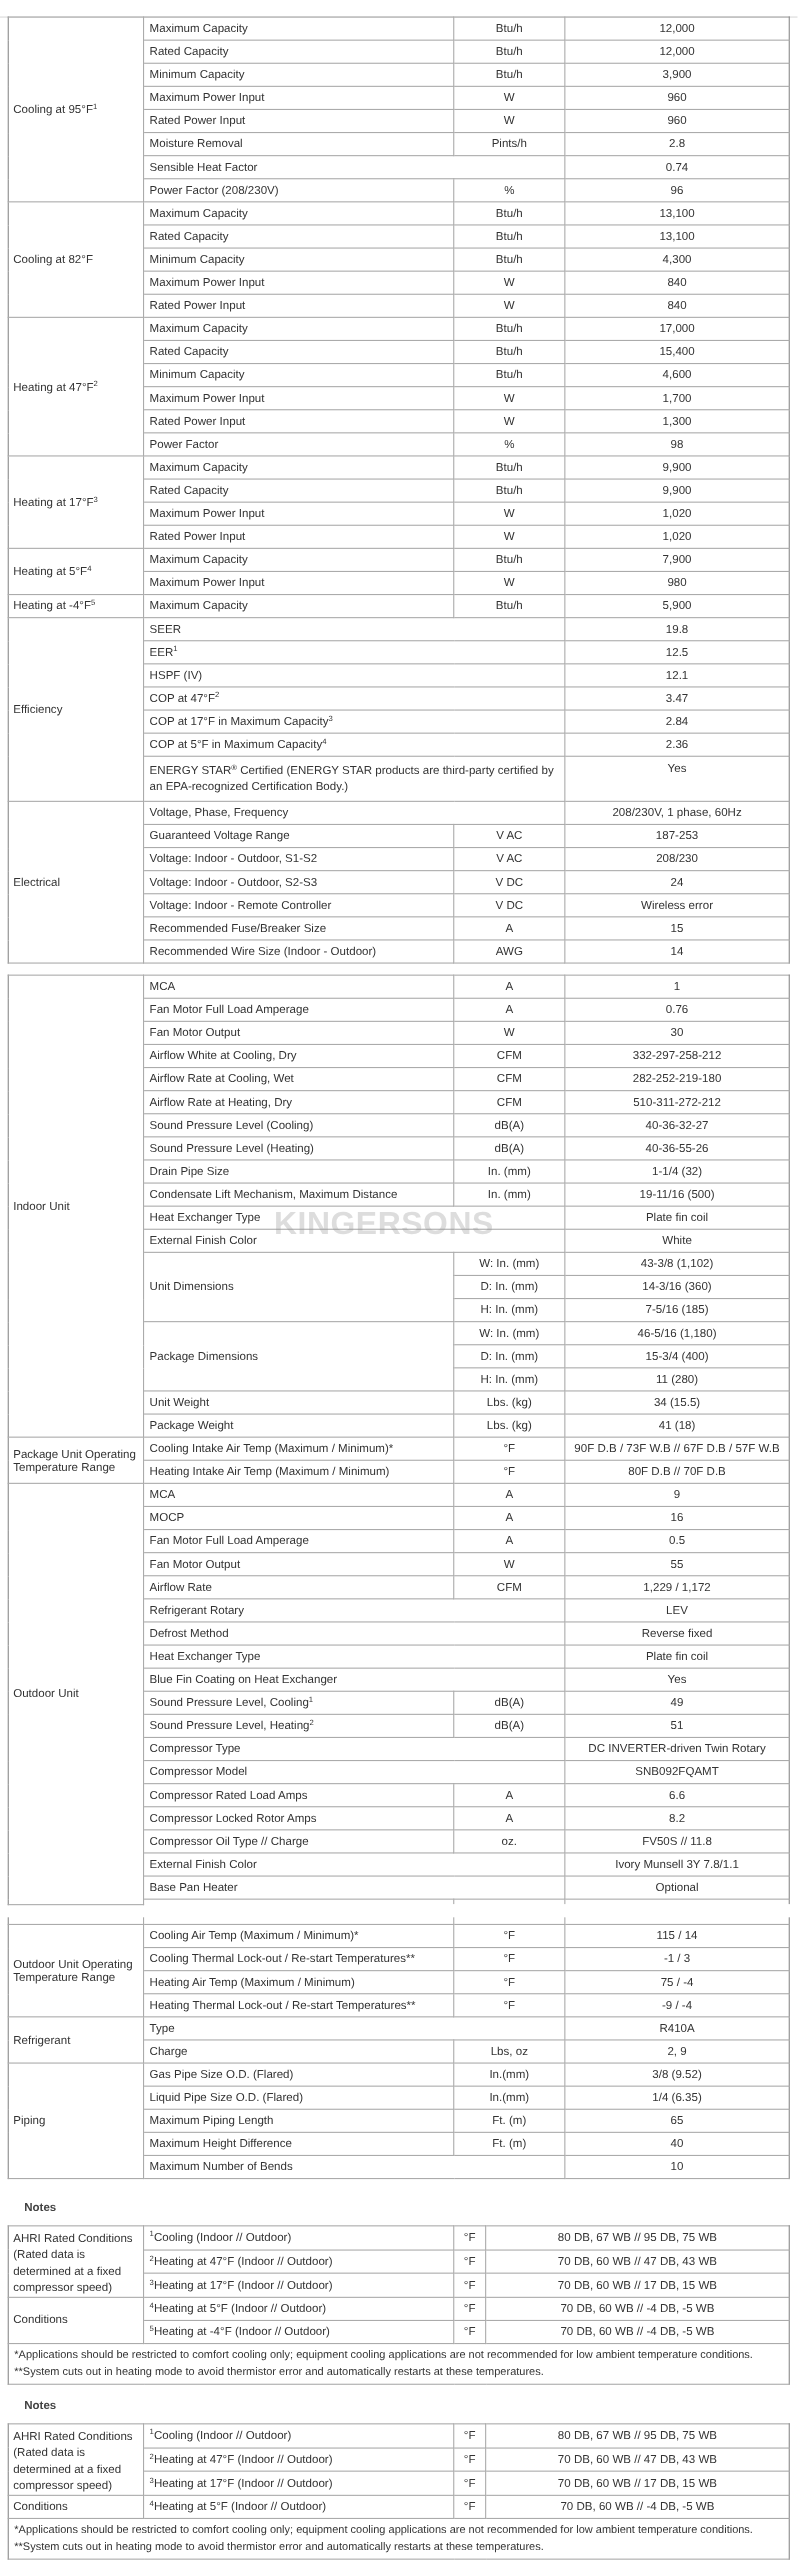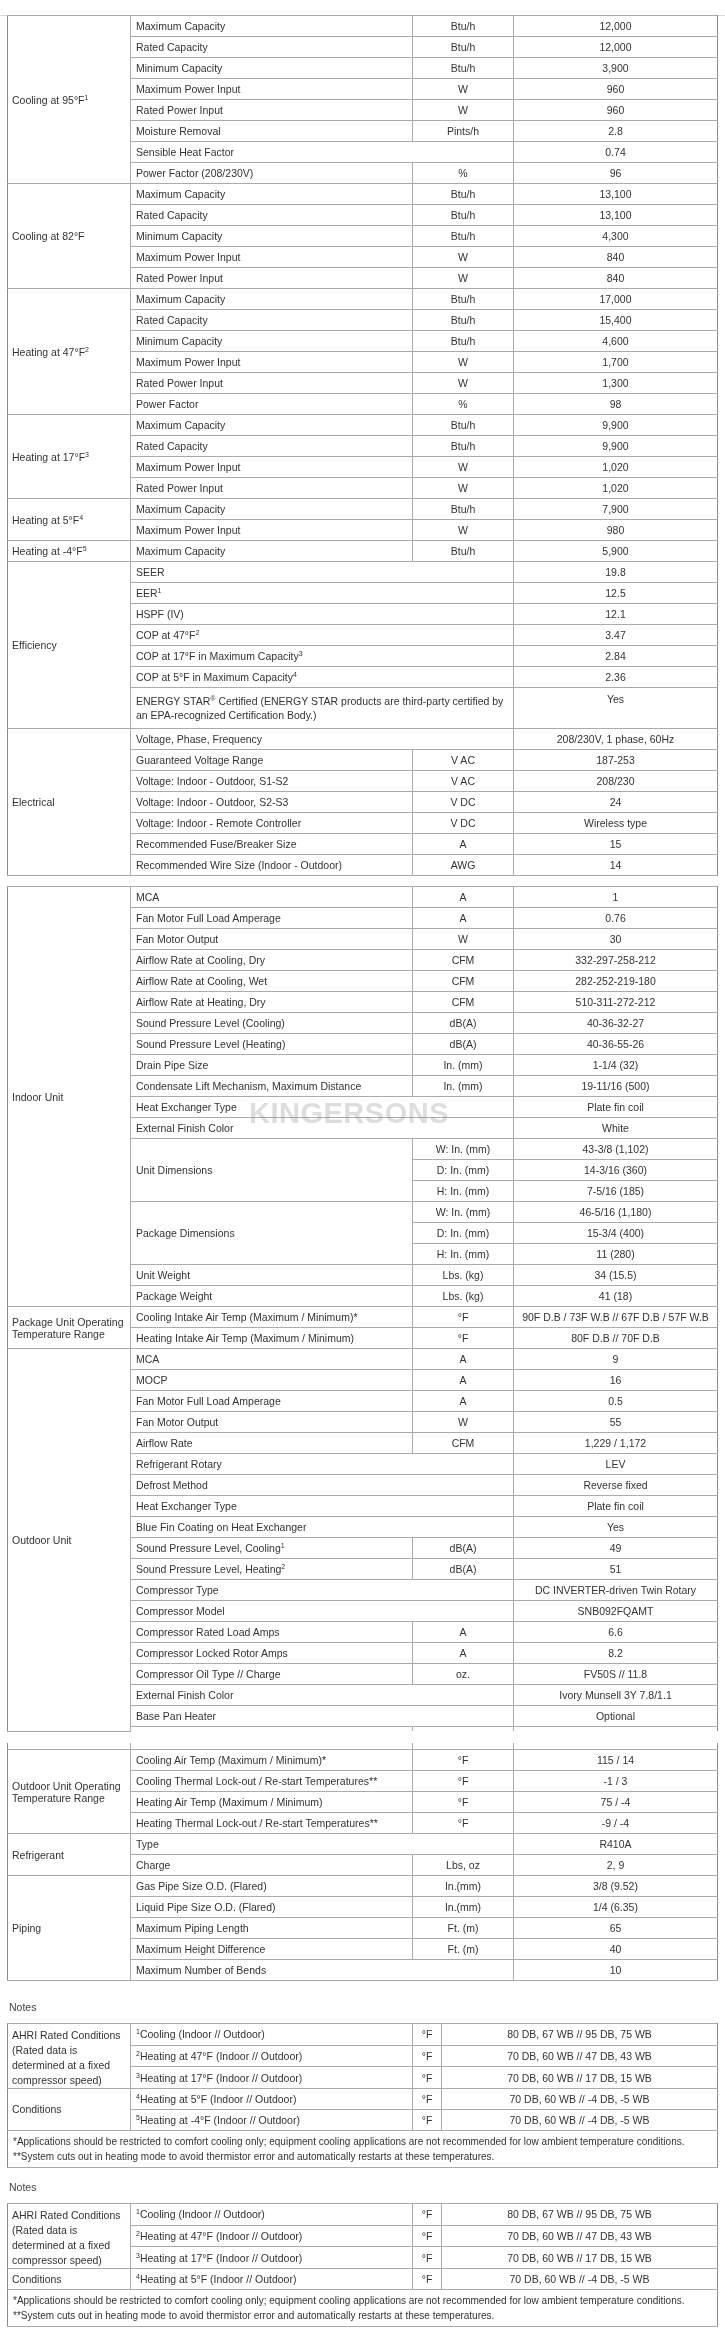--- a/index.html
+++ b/index.html
@@ -27,21 +27,21 @@
   .spec tr.tall td.v { vertical-align:top; padding-top:5px; }
   .spec tr.cut-bottom td { height:4px; border-bottom:none; }
   .spec tr.cut-top td { height:6px; border-top:none; }
   .spec sup { font-size:7px; line-height:0; vertical-align:4px; }
   .notes td.l { vertical-align:top; padding-top:4px; line-height:15px;margin-top:32px; }
   .notes td.l.mid { vertical-align:middle; padding-top:0; }
   .notes td.fn {
     height:30px; padding:3px 5px; line-height:15px; font-size:10px;
     white-space:nowrap; border-left-color:#8a8a8a; border-right-color:#8a8a8a;
   }
-  .notes-heading { position:absolute; left:9px; font-size:10.5px; color:#444444; line-height:12px; }
+  .notes-heading { position:absolute; left:22px; font-size:10.5px; color:#444444; line-height:12px;font-weight:bold; }
   .watermark {
     position:absolute; left:249px; top:1099px; font-size:29px; line-height:28px;
     letter-spacing:0.5px; color:rgba(150,150,150,0.32); pointer-events:none;font-weight:bold;
   }
 </style>
 </head>
 <body>
 
 <div class="top-rule"></div>
 
@@ -241,21 +241,21 @@
         <td class="v">208/230</td>
       </tr>
 <tr>
         <td class="p">Voltage: Indoor - Outdoor, S2-S3</td>
         <td class="u">V DC</td>
         <td class="v">24</td>
       </tr>
 <tr>
         <td class="p">Voltage: Indoor - Remote Controller</td>
         <td class="u">V DC</td>
-        <td class="v">Wireless type</td>
+        <td class="v">Wireless error</td>
       </tr>
 <tr>
         <td class="p">Recommended Fuse/Breaker Size</td>
         <td class="u">A</td>
         <td class="v">15</td>
       </tr>
 <tr>
         <td class="p">Recommended Wire Size (Indoor - Outdoor)</td>
         <td class="u">AWG</td>
         <td class="v">14</td>
@@ -282,21 +282,21 @@
         <td class="p">Fan Motor Full Load Amperage</td>
         <td class="u">A</td>
         <td class="v">0.76</td>
       </tr>
 <tr>
         <td class="p">Fan Motor Output</td>
         <td class="u">W</td>
         <td class="v">30</td>
       </tr>
 <tr>
-        <td class="p">Airflow Rate at Cooling, Dry</td>
+        <td class="p">Airflow White at Cooling, Dry</td>
         <td class="u">CFM</td>
         <td class="v">332-297-258-212</td>
       </tr>
 <tr>
         <td class="p">Airflow Rate at Cooling, Wet</td>
         <td class="u">CFM</td>
         <td class="v">282-252-219-180</td>
       </tr>
 <tr>
         <td class="p">Airflow Rate at Heating, Dry</td>

